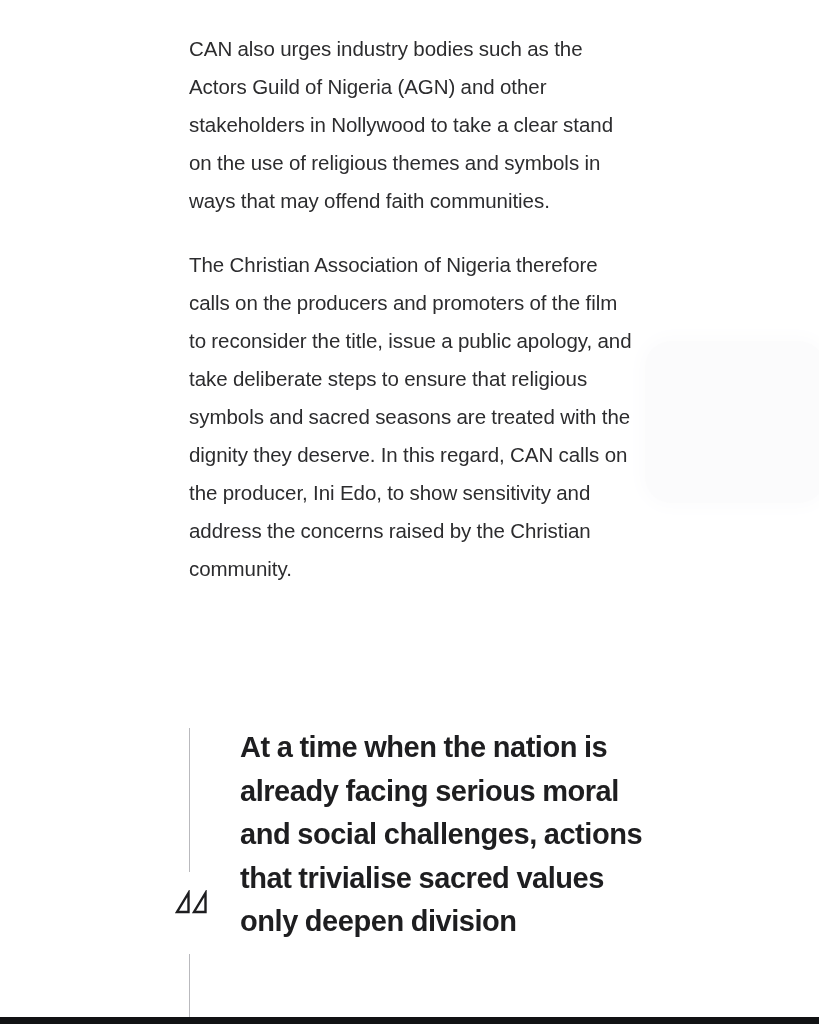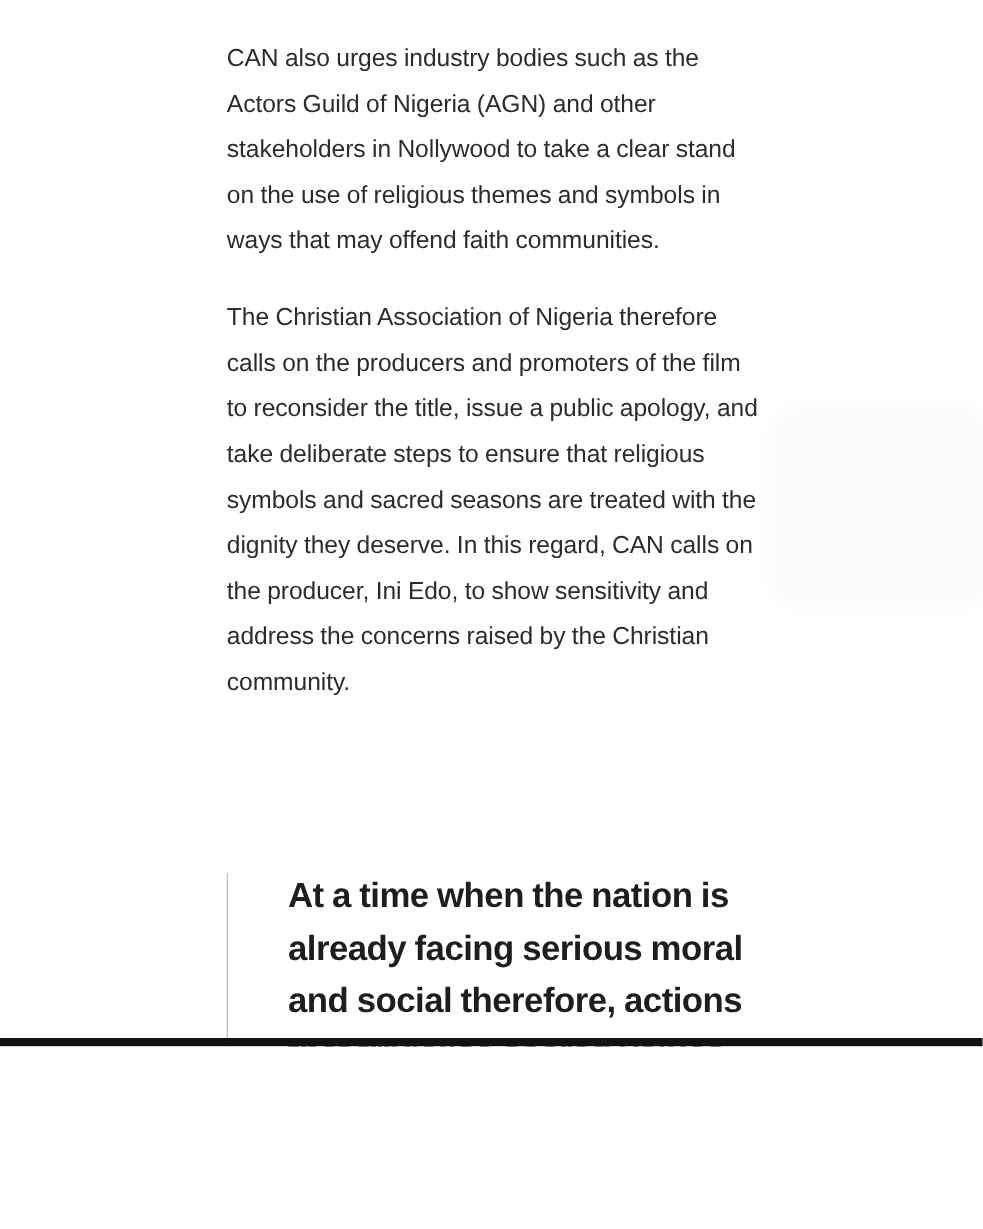--- a/index.html
+++ b/index.html
@@ -8,21 +8,21 @@
     width:819px;
     height:1024px;
     background:#ffffff;
     font-family:"Liberation Sans", sans-serif;
     -webkit-font-smoothing:antialiased;
   }
 
   #page {
     position:relative;
     width:819px;
-    height:872px;
+    height:1024px;
     background:#ffffff;
     overflow:hidden;
   }
 
   
   #ghost-shape {
     position:absolute;
     left:645px;
     top:341px;
     width:180px;
@@ -113,18 +113,18 @@
 
     <span id="rule-bottom" class="rule"></span>
 
     <span id="quote-mark-icon">
       <svg width="44" height="32" viewBox="0 0 44 32" xmlns="http://www.w3.org/2000/svg">
         <path d="M13.5 3 L13.5 22 L2 22 Z" fill="none" stroke="#1e1e20" stroke-width="2.4" stroke-linejoin="miter"></path>
         <path d="M30.5 3 L30.5 22 L19 22 Z" fill="none" stroke="#1e1e20" stroke-width="2.4" stroke-linejoin="miter"></path>
       </svg>
     </span>
 
-    <p id="quote-text">At a time when the nation is already facing serious moral and social therefore, actions that trivialise sacred values only deepen division</p>
+    <p id="quote-text">At a time when the nation is already facing serious moral and social challenges, actions that trivialise sacred values only deepen division</p>
   </blockquote>
 
   <div id="bottom-bar"></div>
 
 </div>
 
 </body></html>

